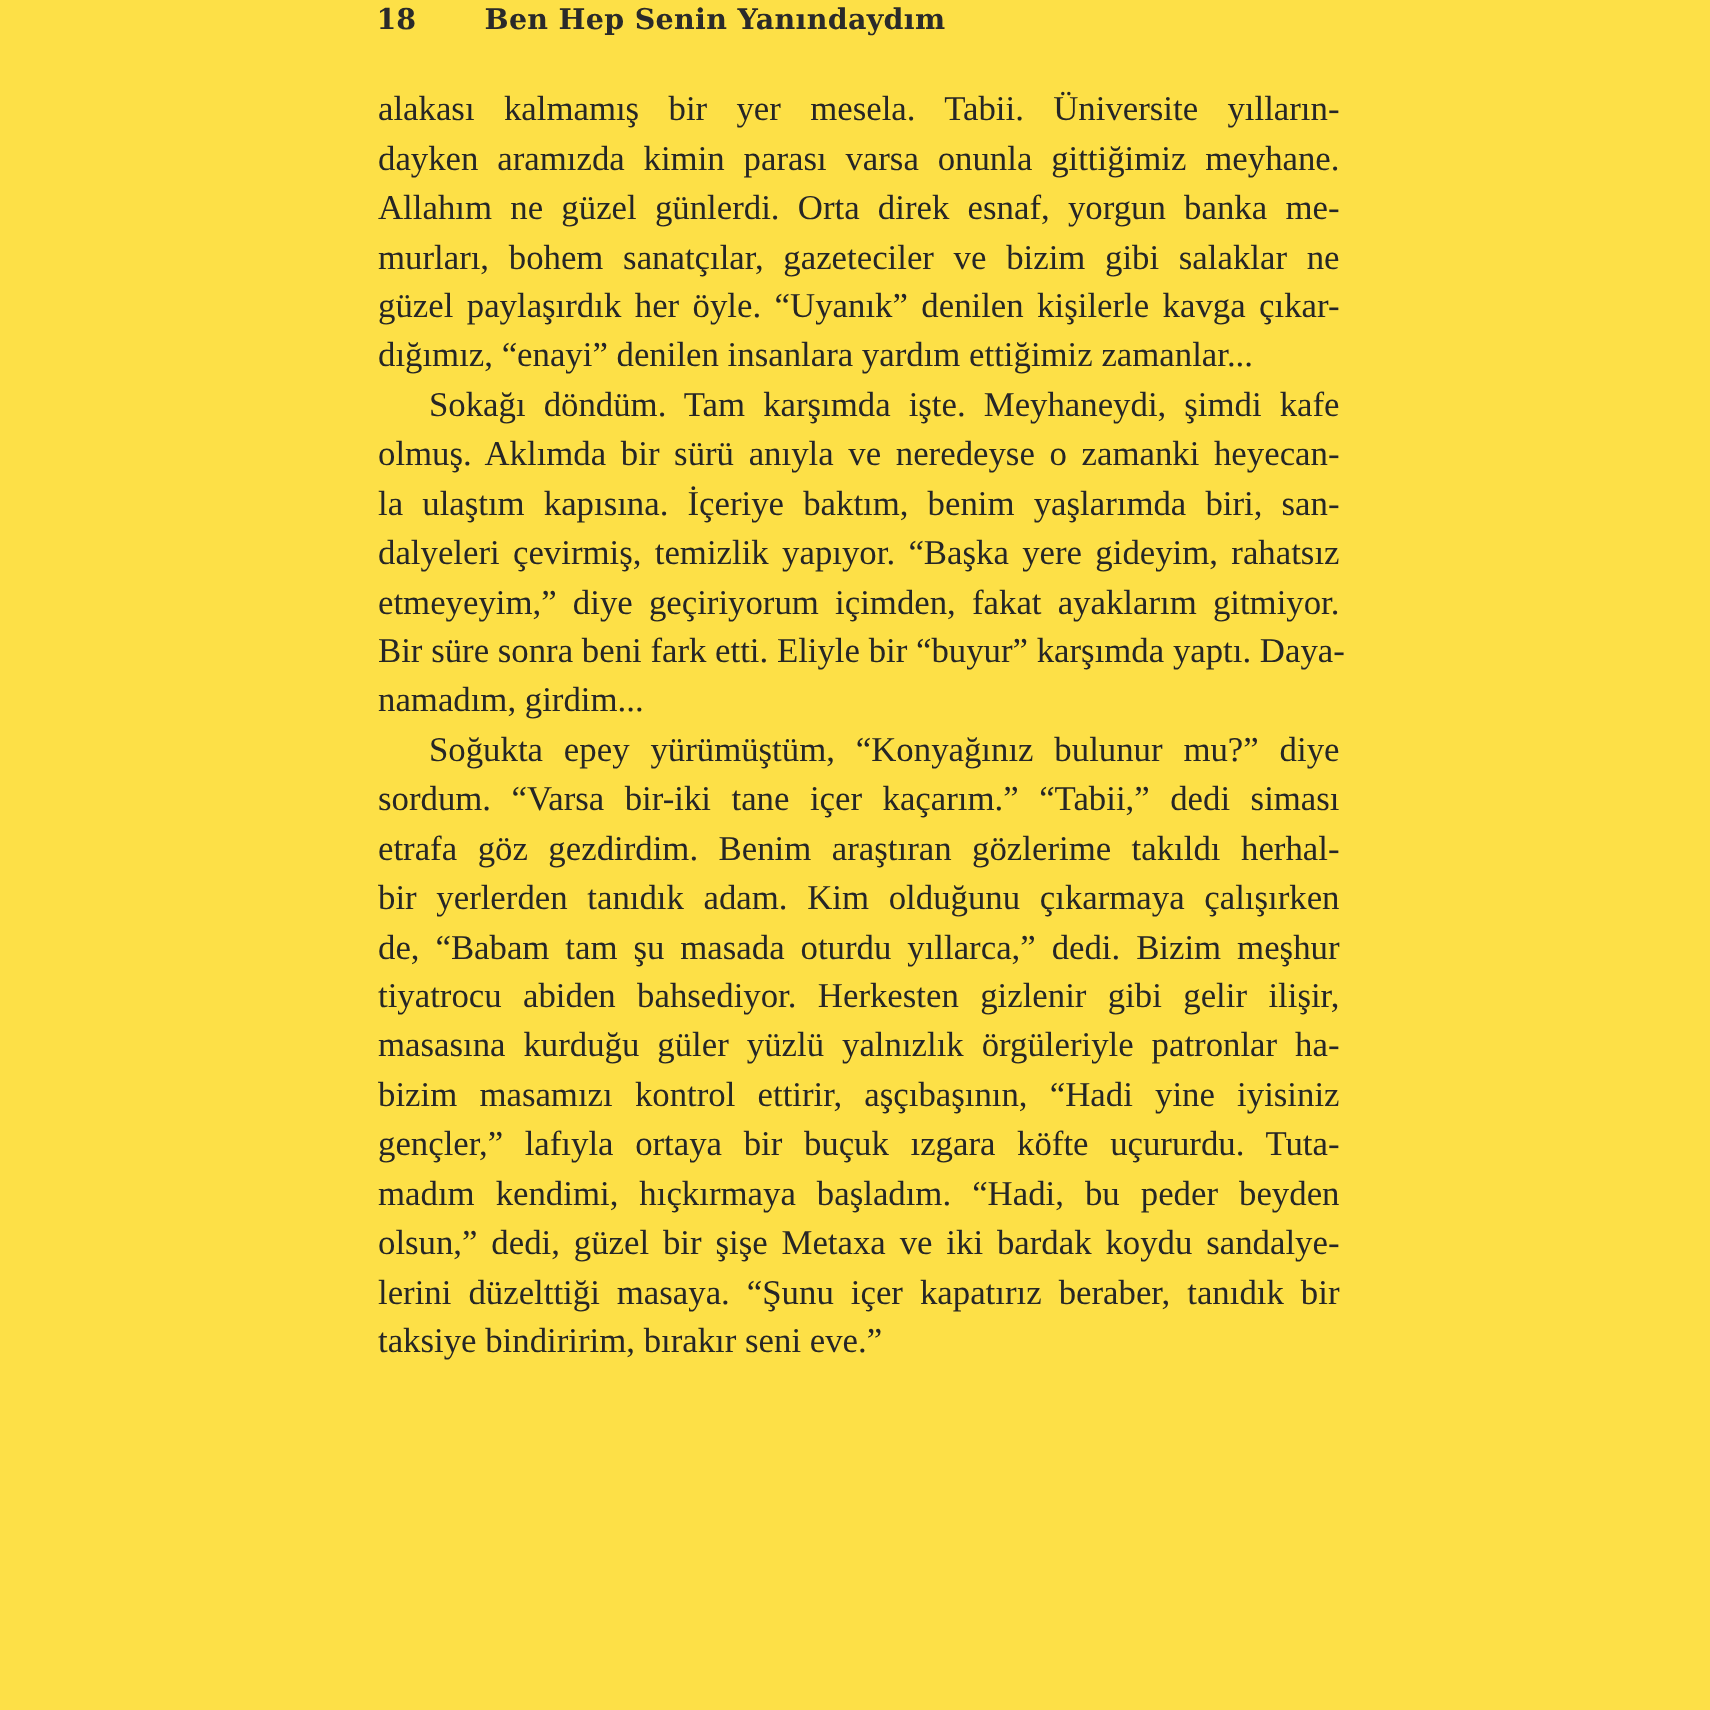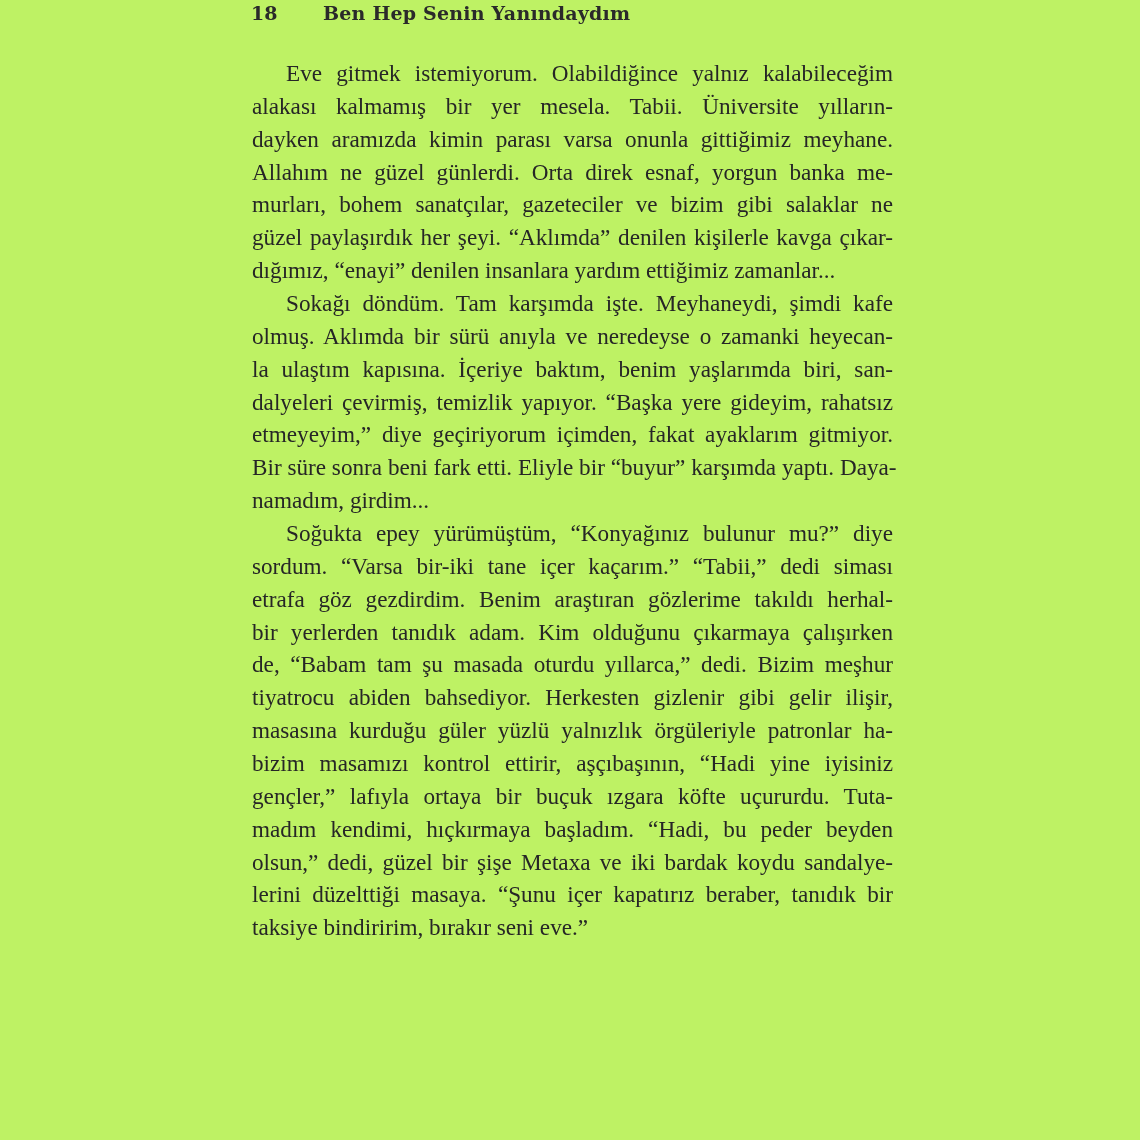--- a/index.html
+++ b/index.html
@@ -1,17 +1,17 @@
 <!DOCTYPE html>
 <html><head>
   <meta charset="utf-8">
   <style>
     html, body { margin: 0; padding: 0; background: #ffffff; }
     body { width: 1140px; height: 1140px; position: relative; overflow: hidden; }
-    .page { position: absolute; left: 0; top: 0; width: 1140px; height: 1140px; background: #bef264; }
+    .page { position: absolute; left: 0; top: 0; width: 1140px; height: 1140px; background: #fde047; }
     .running-head {
       position: absolute; left: 251px; top: 0px; height: 26px;
       font-family: "DejaVu Serif", serif; font-weight: bold; font-size: 19px;
       color: #2a2a2a; white-space: nowrap; line-height: 26px;
     }
     .page-number { display: inline-block; width: 72px; }
     .book-title { display: inline-block; letter-spacing: 0.2px; }
     .body-text {
       position: absolute; left: 252px; top: 57px; width: 641px;
       font-family: "Liberation Serif", serif; font-size: 23.2px; color: #262626;
@@ -28,26 +28,25 @@
 
 <div class="page">
   <div class="running-head">
     <span class="page-number">18</span><span class="book-title">Ben Hep Senin Yanındaydım</span>
   </div>
 
   <div class="body-text">
 
 
     <div>
-      <div class="line indent">Eve gitmek istemiyorum. Olabildiğince yalnız kalabileceğim</div>
       <div class="line">alakası kalmamış bir yer mesela. Tabii. Üniversite yılların-</div>
       <div class="line">dayken aramızda kimin parası varsa onunla gittiğimiz meyhane.</div>
       <div class="line">Allahım ne güzel günlerdi. Orta direk esnaf, yorgun banka me-</div>
       <div class="line">murları, bohem sanatçılar, gazeteciler ve bizim gibi salaklar ne</div>
-      <div class="line">güzel paylaşırdık her şeyi. “Aklımda” denilen kişilerle kavga çıkar-</div>
+      <div class="line">güzel paylaşırdık her öyle. “Uyanık” denilen kişilerle kavga çıkar-</div>
       <div class="line last">dığımız, “enayi” denilen insanlara yardım ettiğimiz zamanlar...</div>
     </div>
 
     <div>
       <div class="line indent">Sokağı döndüm. Tam karşımda işte. Meyhaneydi, şimdi kafe</div>
       <div class="line">olmuş. Aklımda bir sürü anıyla ve neredeyse o zamanki heyecan-</div>
       <div class="line">la ulaştım kapısına. İçeriye baktım, benim yaşlarımda biri, san-</div>
       <div class="line">dalyeleri çevirmiş, temizlik yapıyor. “Başka yere gideyim, rahatsız</div>
       <div class="line">etmeyeyim,” diye geçiriyorum içimden, fakat ayaklarım gitmiyor.</div>
       <div class="line">Bir süre sonra beni fark etti. Eliyle bir “buyur” karşımda yaptı. Daya-</div>

